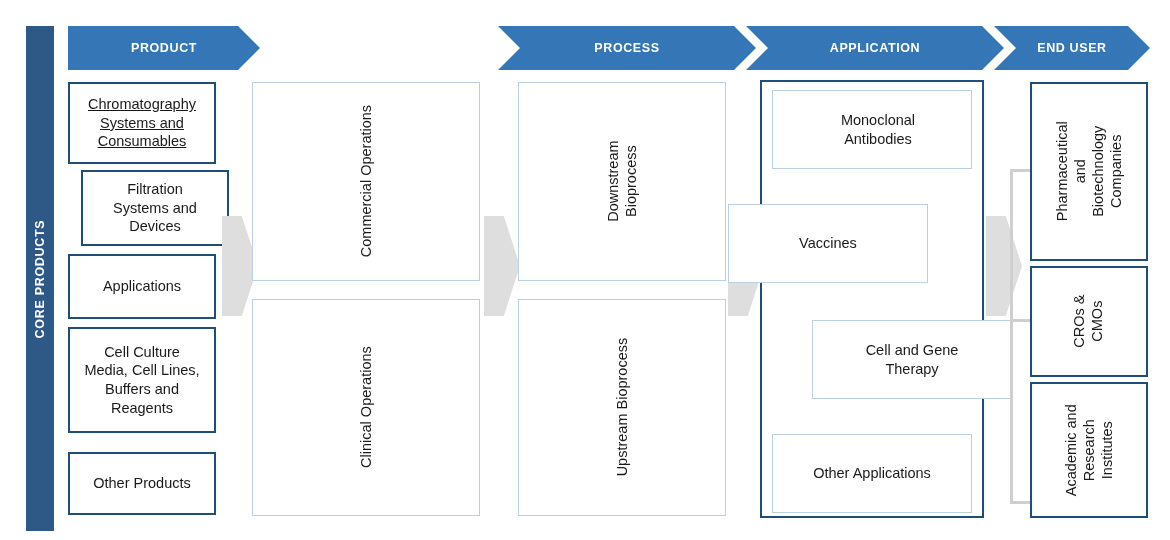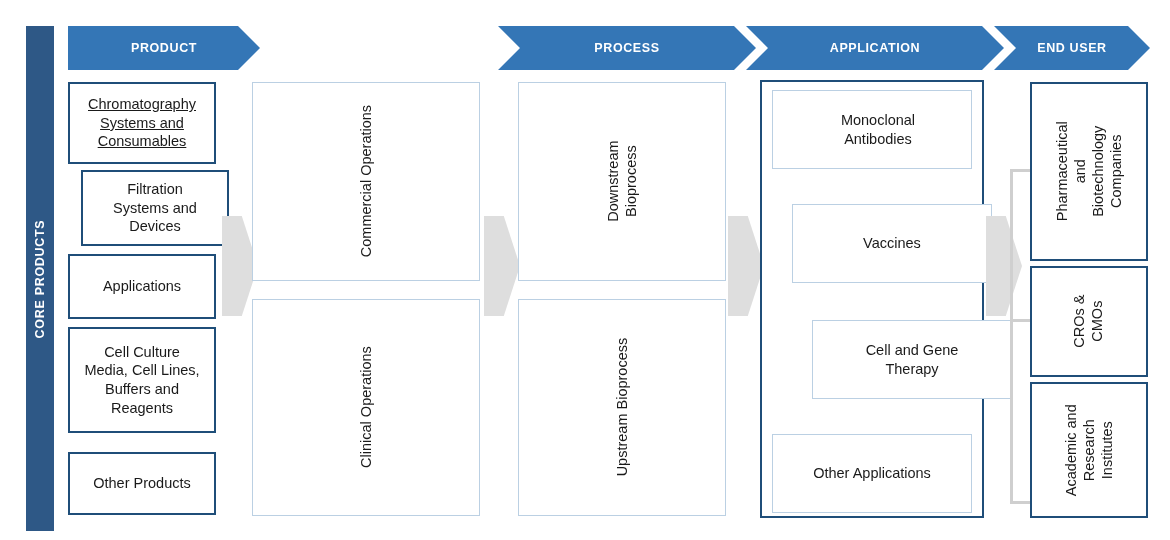--- a/index.html
+++ b/index.html
@@ -182,21 +182,21 @@
 
   <div class="garrow" style="left:728px;top:216px;width:36px;height:100px;"></div>
 
   <div class="app-frame" style="left:760px;top:80px;width:224px;height:438px;"></div>
 
   <div class="box box-light" style="left:772px;top:90px;width:200px;height:79px;padding-left:12px;">
     <span class="box-txt">Monoclonal
 Antibodies</span>
   </div>
 
-  <div class="box box-light" style="left:792px;top:204px;width:200px;height:79px;">
+  <div class="box box-light" style="left:728px;top:204px;width:200px;height:79px;">
     <span class="box-txt">Vaccines</span>
   </div>
 
   <div class="box box-light" style="left:772px;top:320px;width:200px;height:79px;margin-left:40px;">
     <span class="box-txt">Cell and Gene
 Therapy</span>
   </div>
 
   <div class="box box-light" style="left:772px;top:434px;width:200px;height:79px;">
     <span class="box-txt">Other Applications</span>

